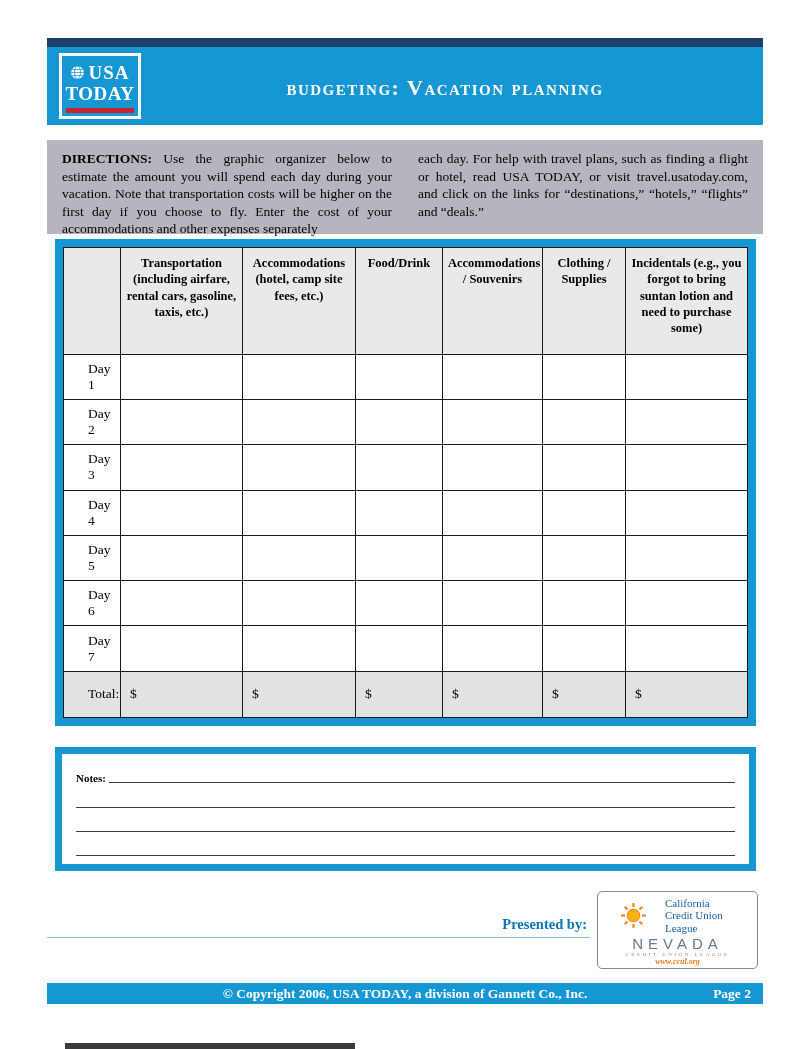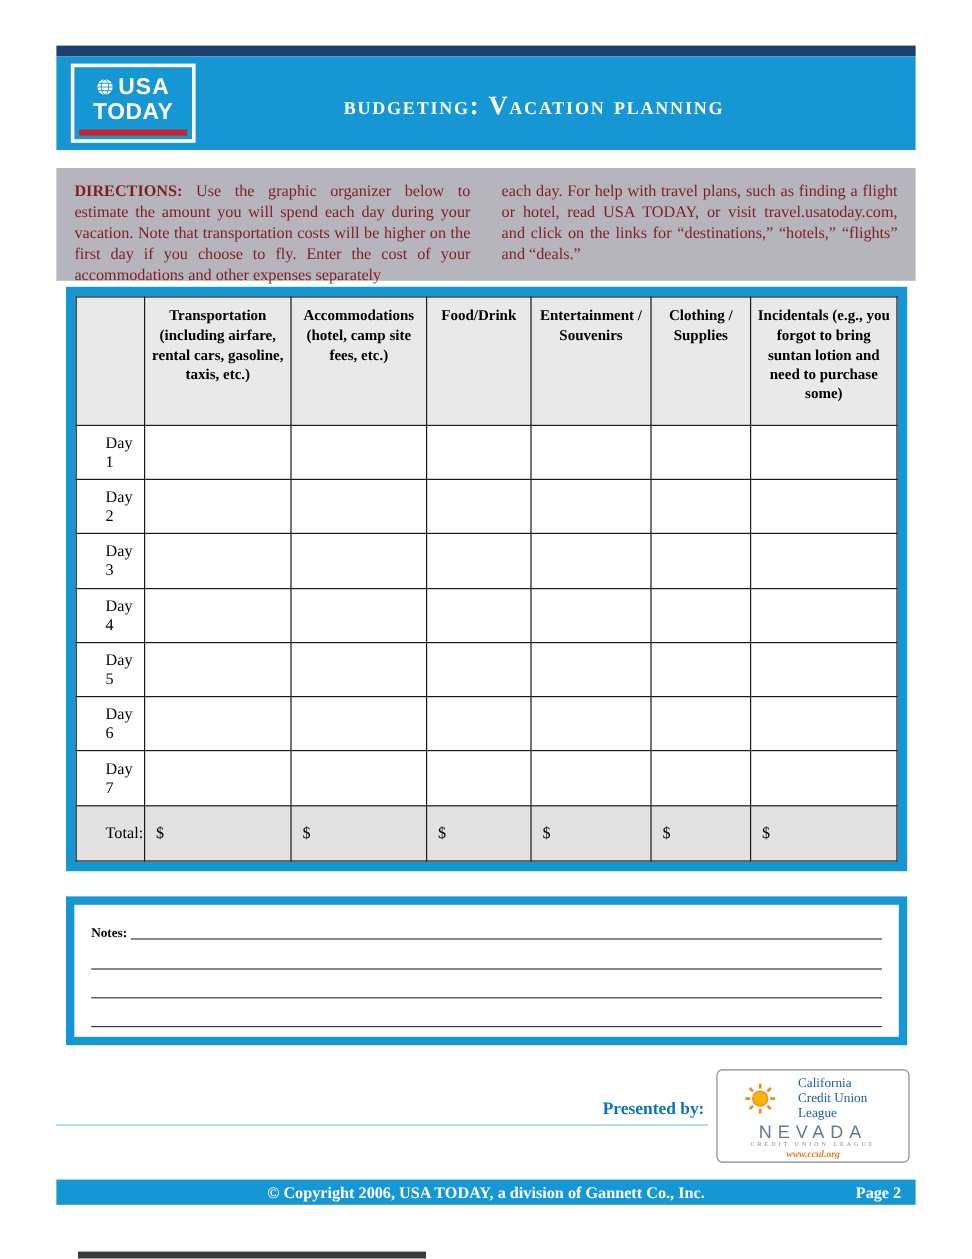--- a/index.html
+++ b/index.html
@@ -6,39 +6,39 @@
   html,body { margin:0; padding:0; background:#ffffff; }
   .page {
     position:relative; width:810px; height:1049px; background:#ffffff;
     font-family:"Liberation Serif","DejaVu Serif",serif; overflow:hidden;
   }
   
   .topbar { position:absolute; left:47px; top:38px; width:716px; height:9px; background:#1c3f6e; }
   
   .band { position:absolute; left:47px; top:47px; width:716px; height:78px; background:#1697d4; }
   .usat-logo {
-    position:absolute; left:12px; top:6px; width:104px; height:66px;
+    position:absolute; left:12px; top:6px; width:82px; height:66px;
     background:#1697d4; border:3px solid #ffffff; text-align:center; color:#ffffff;
-    font-family:Liberation Sans, sans-serif; font-weight:700;
+    font-family:Liberation Serif, serif; font-weight:700;
   }
   .usat-row { display:flex; align-items:center; justify-content:center; gap:3px; margin-top:7px; font-size:19px; line-height:1; letter-spacing:1px; }
   .globe { width:15px; height:15px; }
   .usat-today { font-size:19px; line-height:1; margin-top:2px; letter-spacing:0.5px; }
   .usat-redbar { position:absolute; left:4px; right:4px; bottom:3px; height:5px; background:#cc2229; }
   .band-title {
     position:absolute; left:140px; right:60px; top:28px; text-align:center;
     color:#ffffff; font-weight:700; font-size:22px; letter-spacing:1.5px;
     font-variant:small-caps;
   }
   
   .directions {
     position:absolute; left:47px; top:140px; width:716px; height:94px;
     background:#b6b5bd; padding:10px 15px; display:flex; gap:26px;
   }
-  .directions .col { flex:1; font-size:13.5px; line-height:1.3; text-align:justify; color:#7f1d1d; }
+  .directions .col { flex:1; font-size:13.5px; line-height:1.3; text-align:justify; color:#000000; }
   .directions b { font-weight:700; }
   
   .table-frame {
     position:absolute; left:55px; top:239px; width:701px; height:487px;
     border:8px solid #1697d4; background:#ffffff;
   }
   table.budget { width:100%; height:100%; border-collapse:collapse; table-layout:fixed; }
   .budget th, .budget td { border:1px solid #1a1a1a; }
   .budget th {
     background:#e9e9e9; font-size:12.5px; font-weight:700; padding:7px 5px 3px;
@@ -136,21 +136,21 @@
           <col style="width:100px">
           <col style="width:83px">
           <col>
       </colgroup>
       <tbody>
           <tr class="head-row">
         <th></th>
         <th>Transportation (including airfare, rental cars, gasoline, taxis, etc.)</th>
         <th>Accommodations (hotel, camp site fees, etc.)</th>
         <th>Food/Drink</th>
-        <th>Entertainment / Souvenirs</th>
+        <th>Accommodations / Souvenirs</th>
         <th>Clothing / Supplies</th>
         <th>Incidentals (e.g., you forgot to bring suntan lotion and need to purchase some)</th>
       </tr>
       <tr class="day-row">
         <td class="day-label">Day 1</td>
         <td class="blank"></td>
         <td class="blank"></td>
         <td class="blank"></td>
         <td class="blank"></td>
         <td class="blank"></td>

